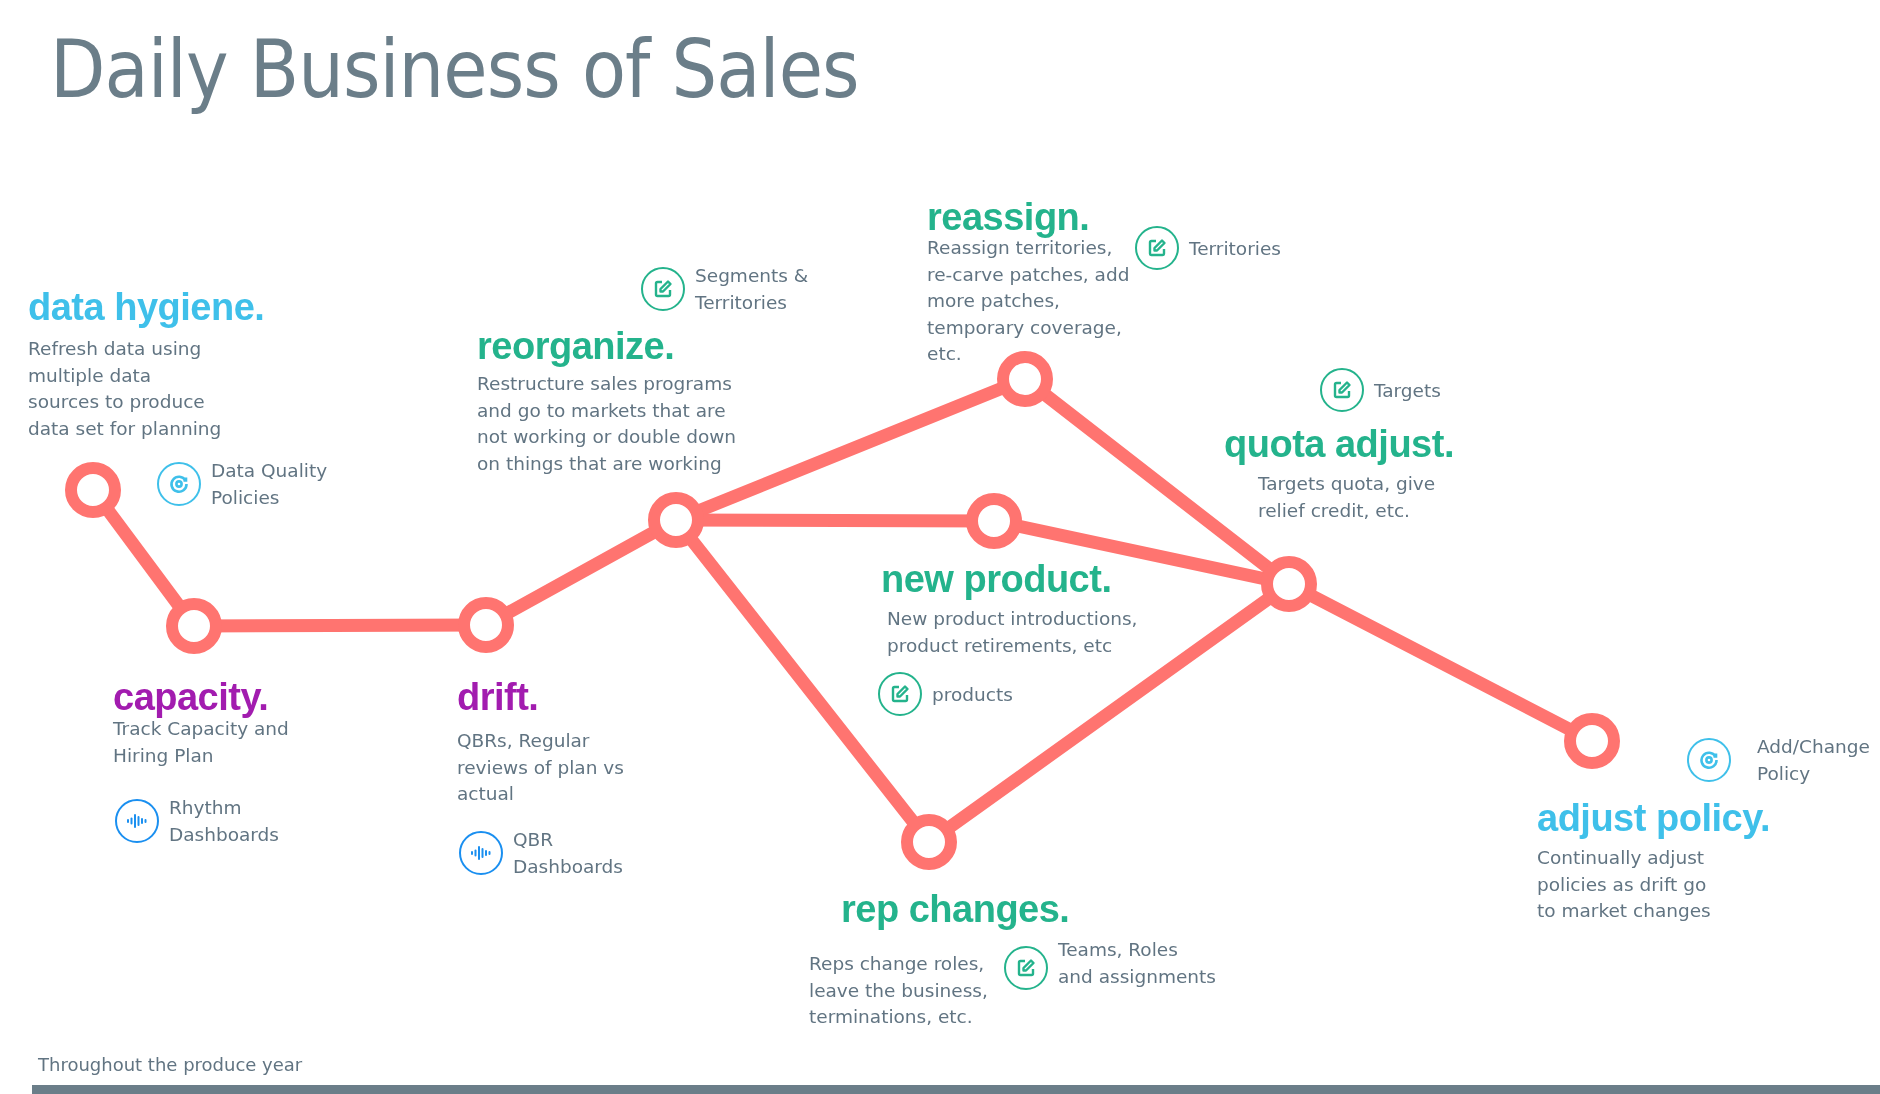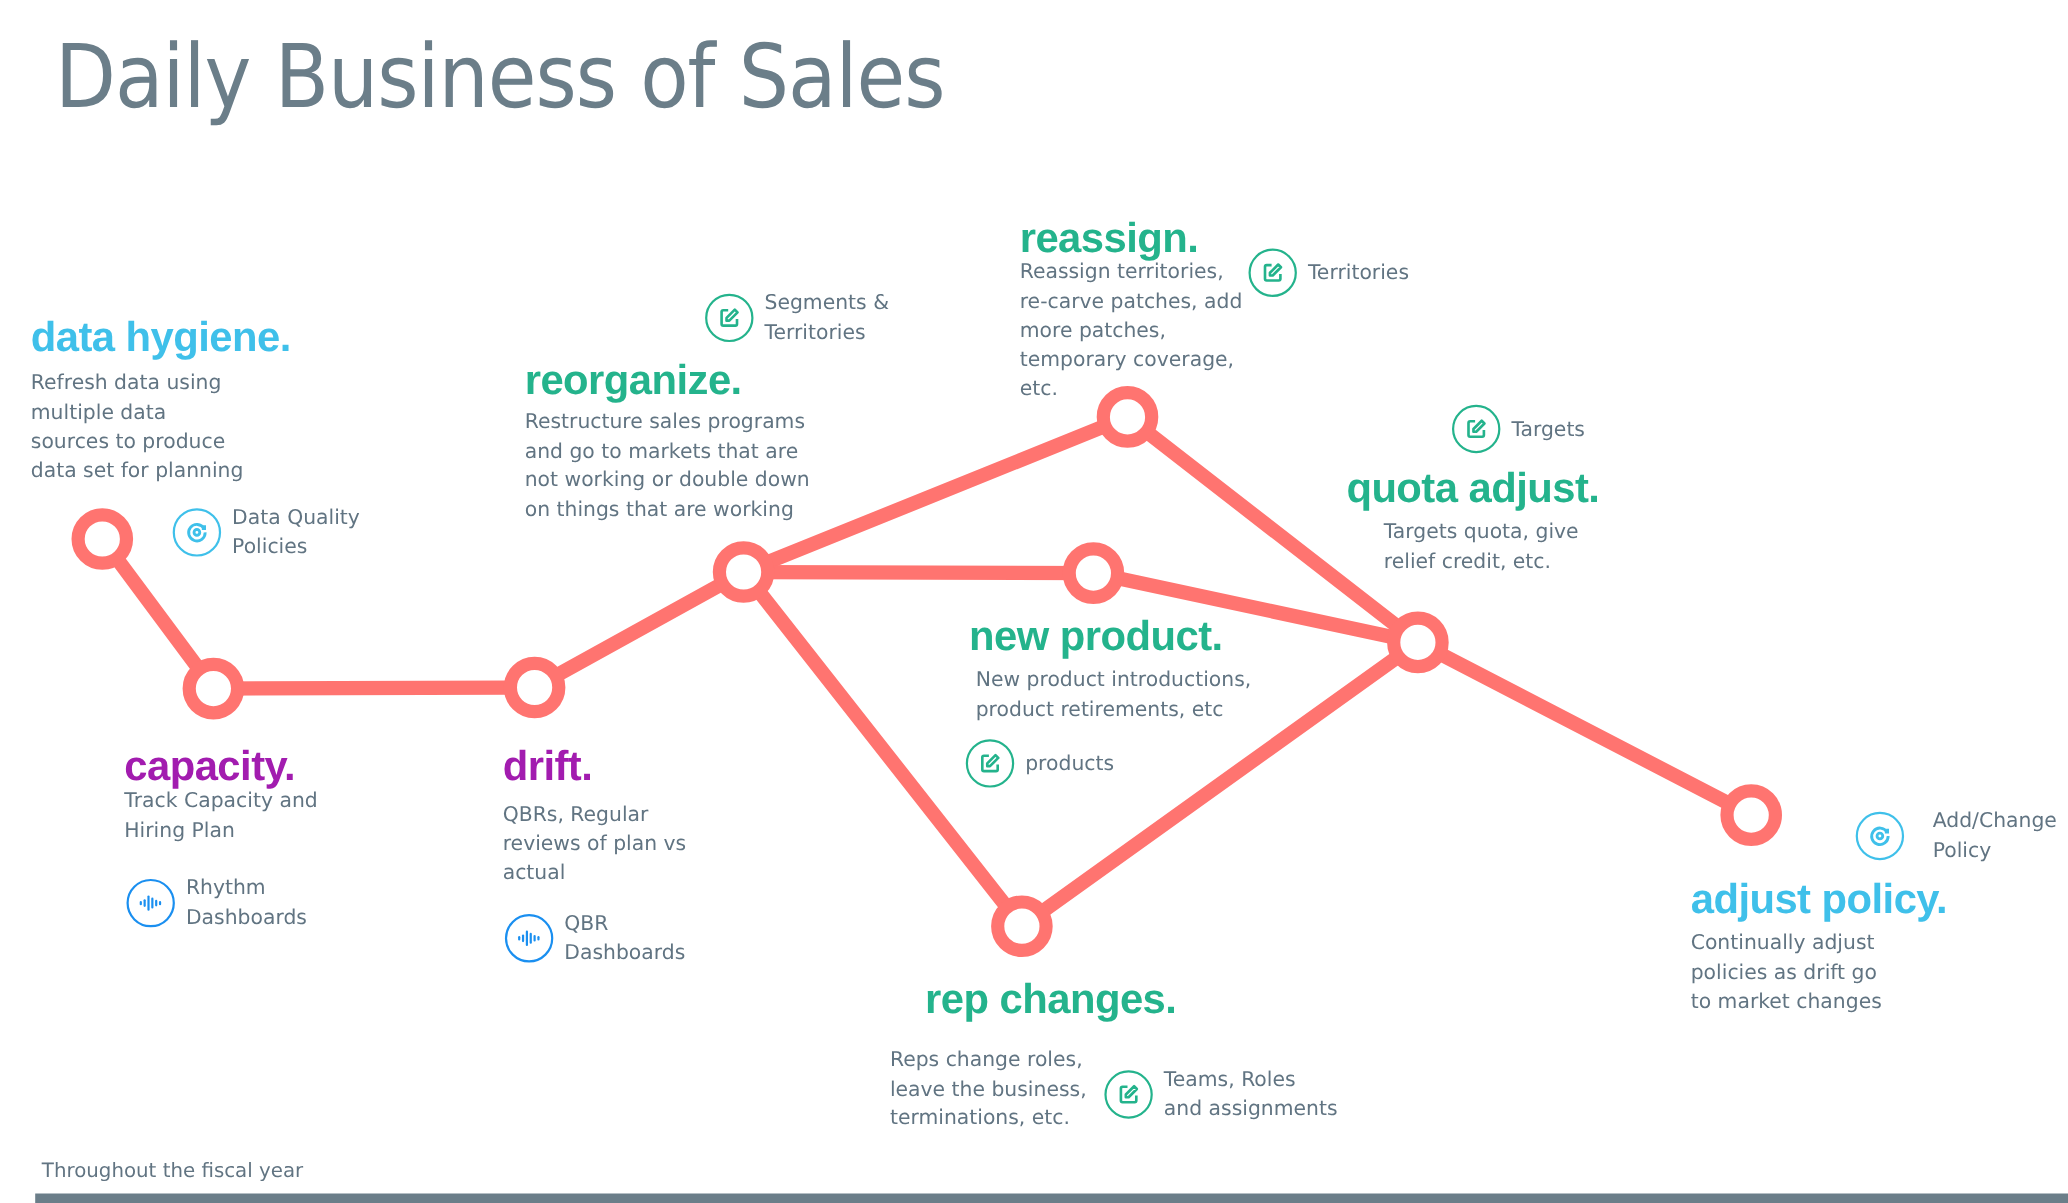--- a/index.html
+++ b/index.html
@@ -148,21 +148,21 @@
         <path d="M17 4.5 L19.5 7 L12 14.5 H9.5 V12 Z"></path>
       </svg>
   </span>
   <span class="lbl">products</span>
 </div>
 
 <div class="abs heading h-green" style="left:809px;top:890px;margin-left:32px;">rep changes.</div>
 <div class="abs body-text" style="left:809px;top:951px;">Reps change roles,
 leave the business,
 terminations, etc.</div>
-<div class="abs tool" style="left:1004px;top:968px;">
+<div class="abs tool" style="left:1004px;top:936px;align-items:flex-end;">
   <span class="ic ic-green">
     <svg viewBox="0 0 24 24" fill="none" stroke="currentColor" stroke-width="2.4" stroke-linejoin="round">
         <path d="M11 5 H6.5 A1.5 1.5 0 0 0 5 6.5 V17.5 A1.5 1.5 0 0 0 6.5 19 H17.5 A1.5 1.5 0 0 0 19 17.5 V13"></path>
         <path d="M17 4.5 L19.5 7 L12 14.5 H9.5 V12 Z"></path>
       </svg>
   </span>
   <span class="lbl">Teams, Roles
 and assignments</span>
 </div>
 
@@ -188,14 +188,14 @@
     <svg viewBox="0 0 24 24" fill="none" stroke="currentColor" stroke-width="2.6">
         <path d="M18.5 8.5 A7.5 7.5 0 1 0 19.5 12"></path>
         <polyline points="16.5,8.5 19,8.5 19,5.5"></polyline>
         <circle cx="12" cy="12" r="2.6"></circle>
       </svg>
   </span>
   <span class="lbl">Add/Change
 Policy</span>
 </div>
 
-<div id="footer-text" class="abs">Throughout the fiscal year</div>
+<div id="footer-text" class="abs">Throughout the produce year</div>
 <div id="footer-bar" class="abs"></div>
 
 </body></html>

